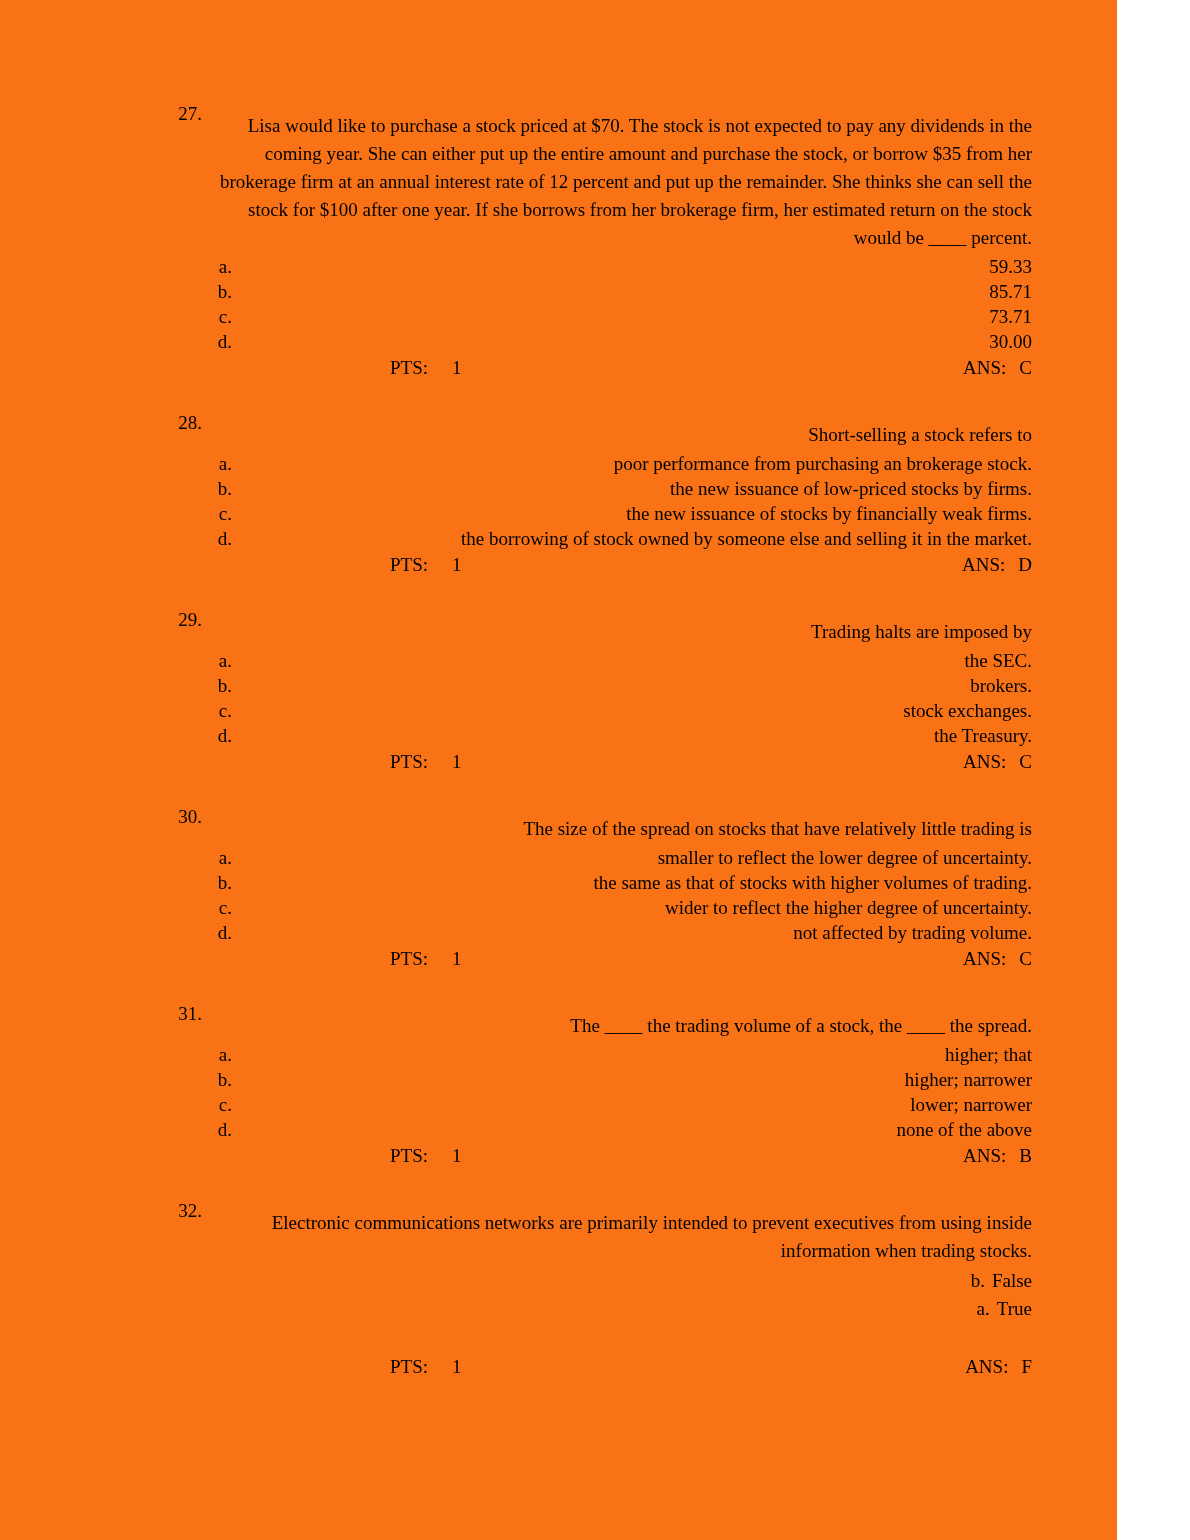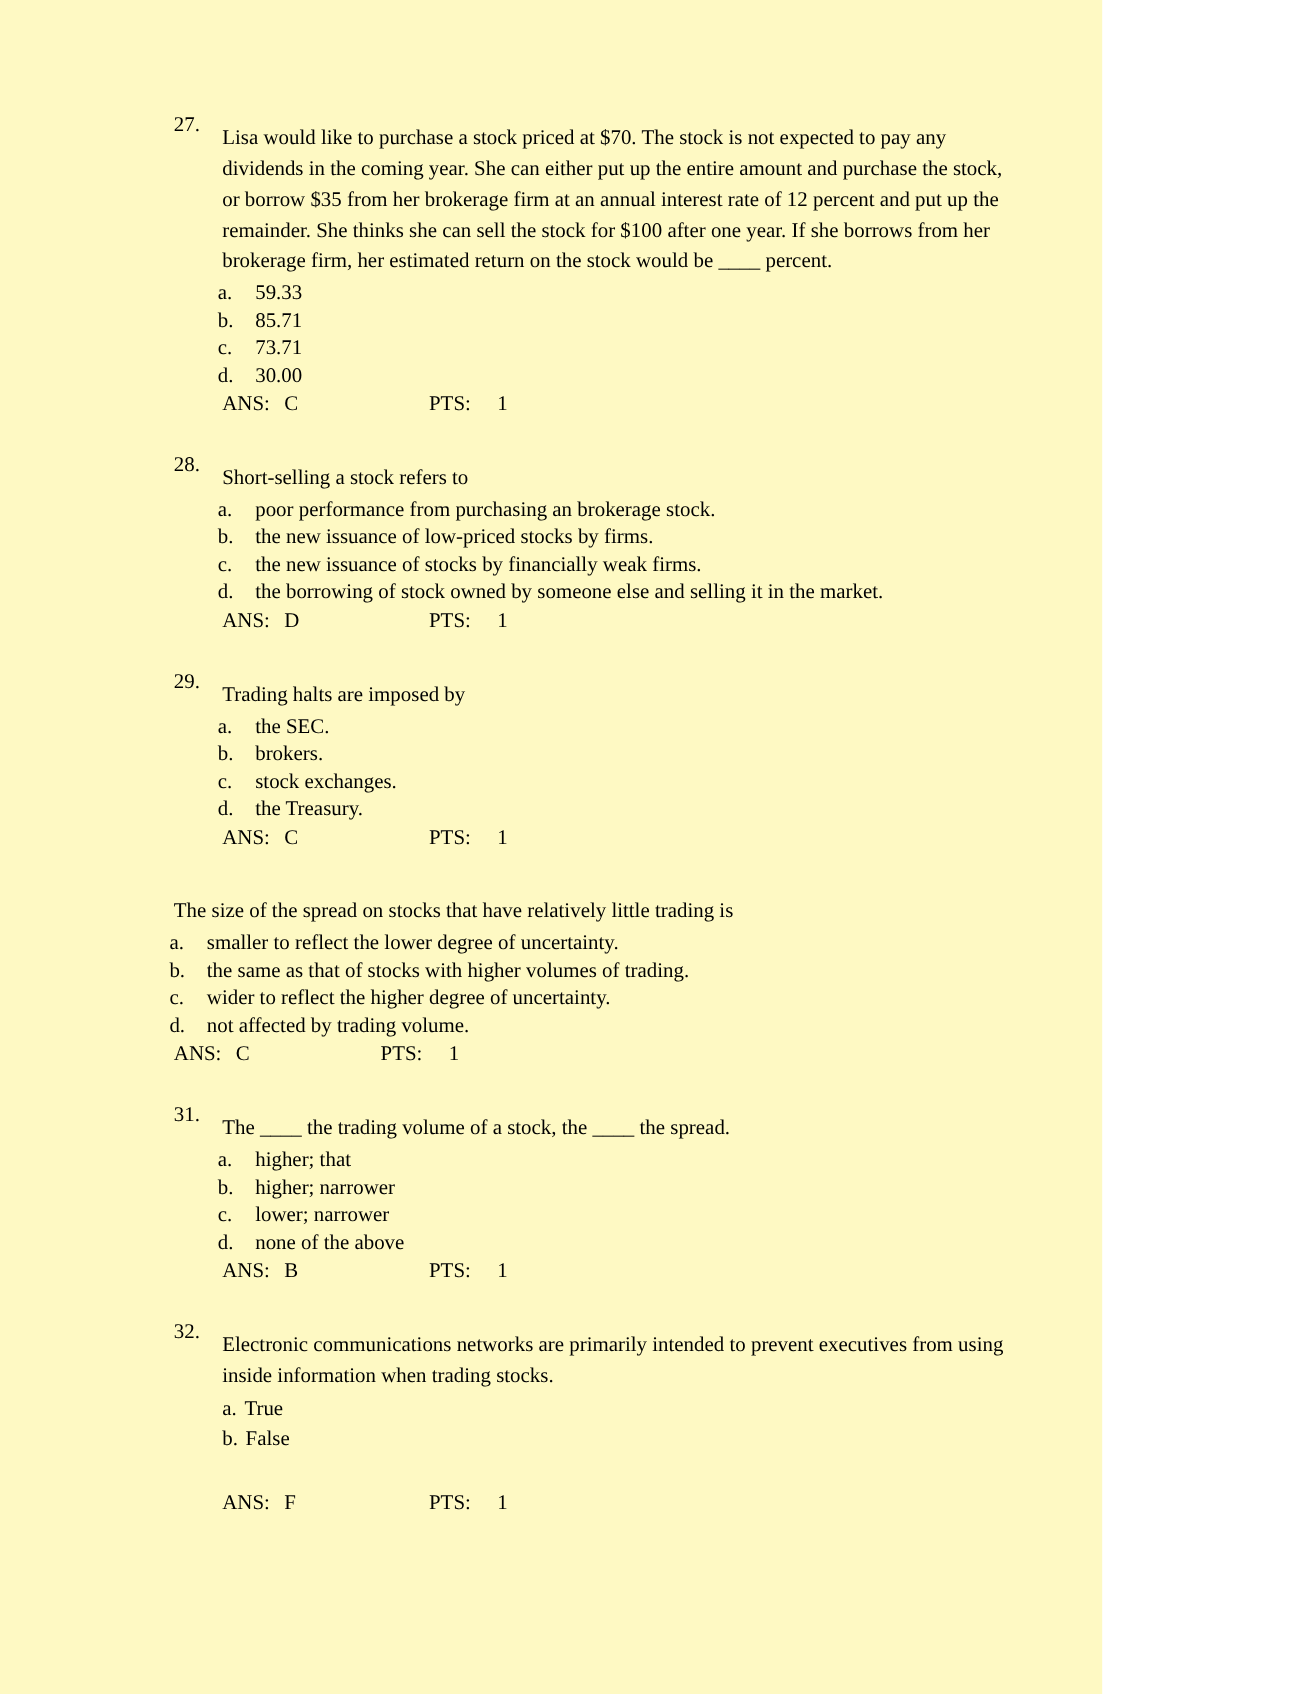--- a/index.html
+++ b/index.html
@@ -7,24 +7,25 @@
     background: #ffffff;
   }
   body {
     width: 1190px;
     height: 1540px;
     font-family: "Liberation Serif", "DejaVu Serif", serif;
     color: #000000;
     overflow: hidden;
   }
   .page {
-    width: 1002px;
+    width: 1117px;
     height: 1540px;
-    background: #fef9c3;
+    background: #f97316;
     padding: 100px 85px 0 158px;
+    text-align: right;
   }
   .question {
     display: flex;
     margin-bottom: 27px;
     font-size: 19px;
   }
   .qnum {
     width: 44px;
     flex: 0 0 44px;
     line-height: 28px;
@@ -170,20 +171,21 @@
       </div>
       <div class="ans-row">
         <span class="ans-label">ANS:</span><span class="ans-value">C</span>
         <span class="pts-label">PTS:</span>
         <span class="pts-value">1</span>
       </div>
     </div>
   </div>
 
   <div class="question question-30">
+    <div class="qnum">30.</div>
     <div class="qbody">
       <div class="qtext">The size of the spread on stocks that have relatively little trading is</div>
       <div class="options">
         <div class="option">
           <span class="opt-letter">a.</span>
           <span class="opt-text">smaller to reflect the lower degree of uncertainty.</span>
         </div>
         <div class="option">
           <span class="opt-letter">b.</span>
           <span class="opt-text">the same as that of stocks with higher volumes of trading.</span>
@@ -234,25 +236,25 @@
       </div>
     </div>
   </div>
 
   <div class="question question-32">
     <div class="qnum">32.</div>
     <div class="qbody">
       <div class="qtext">Electronic communications networks are primarily intended to prevent executives from using inside information when trading stocks.</div>
       <div class="tf-options">
         <div class="tf-option">
+          <span class="opt-letter-inline">b.</span><span class="opt-text-inline">False</span>
+        </div>
+        <div class="tf-option">
           <span class="opt-letter-inline">a.</span><span class="opt-text-inline">True</span>
         </div>
-        <div class="tf-option">
-          <span class="opt-letter-inline">b.</span><span class="opt-text-inline">False</span>
-        </div>
       </div>
       <div class="ans-row">
         <span class="ans-label">ANS:</span><span class="ans-value">F</span>
         <span class="pts-label">PTS:</span>
         <span class="pts-value">1</span>
       </div>
     </div>
   </div>
 
 </div>

